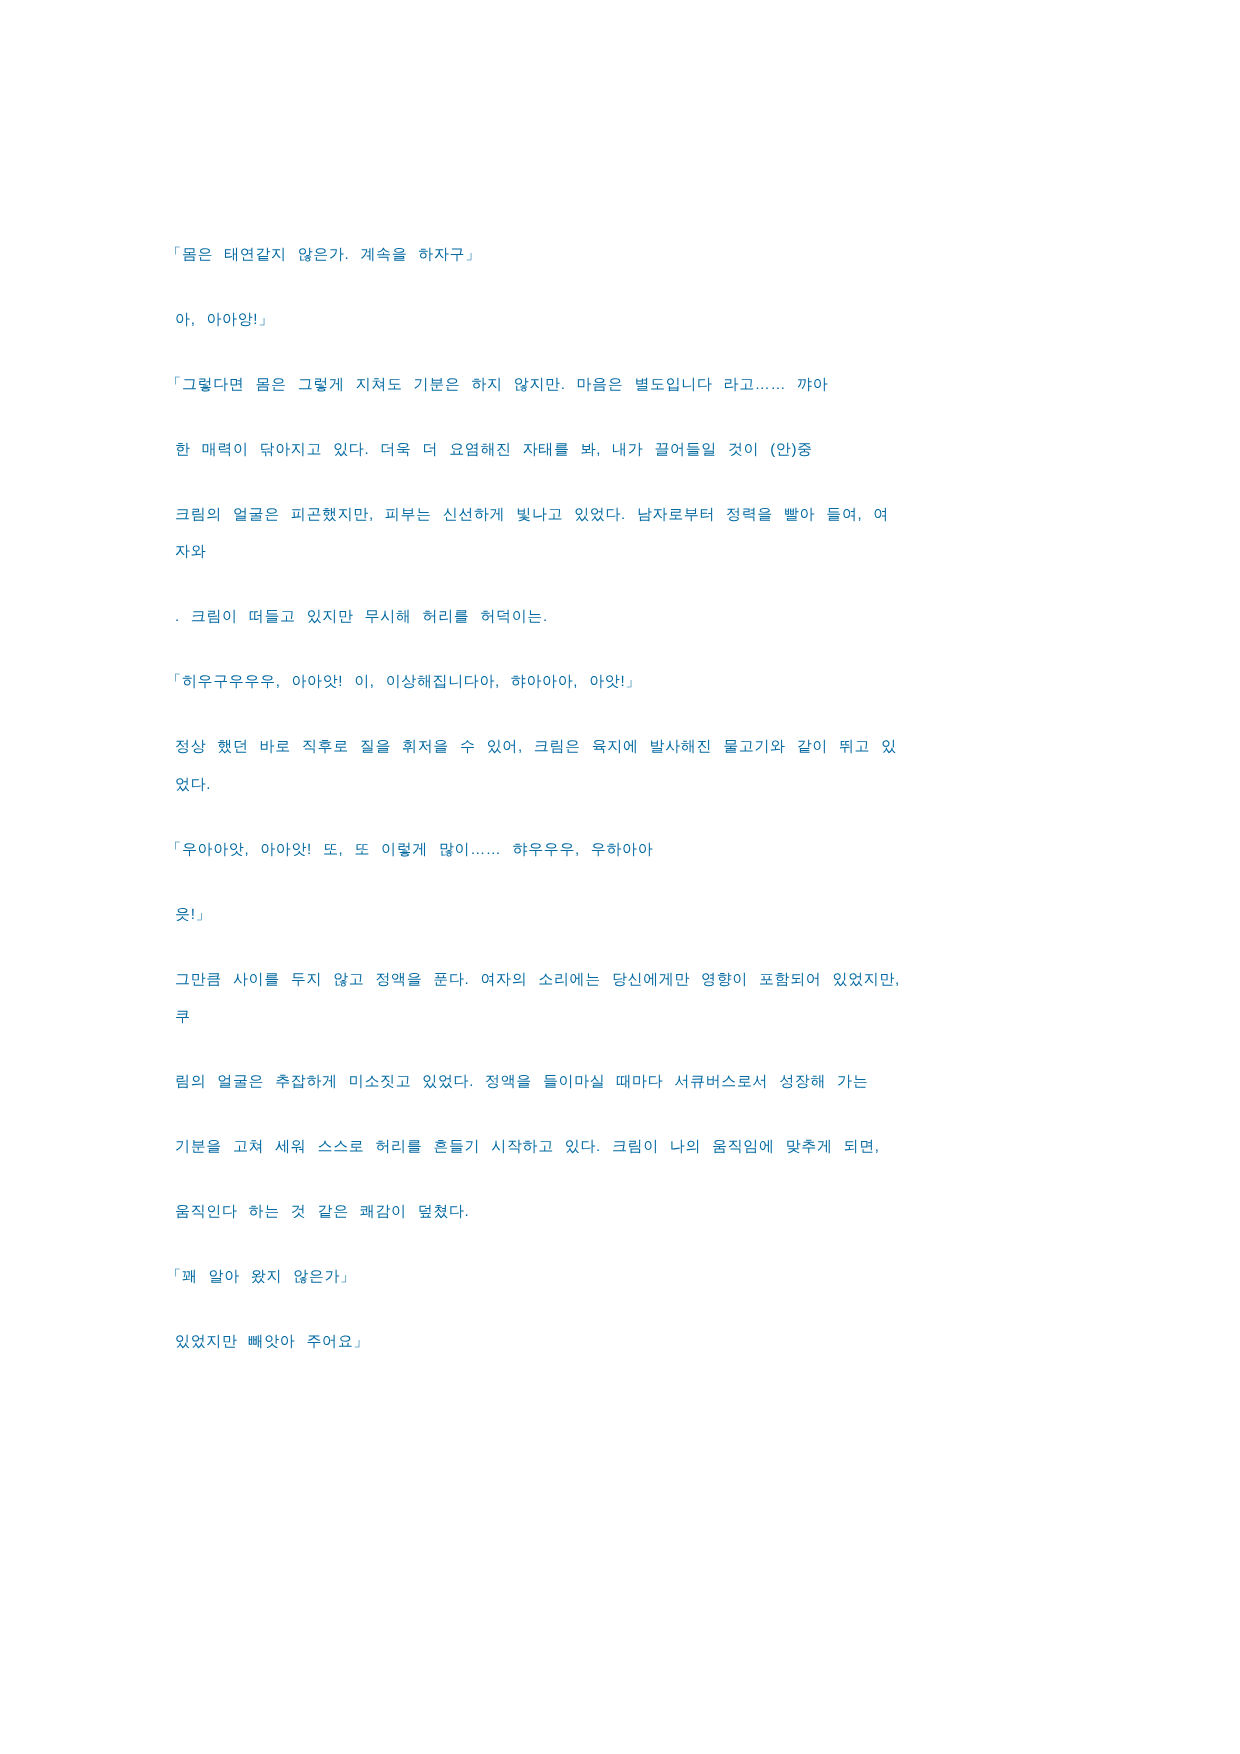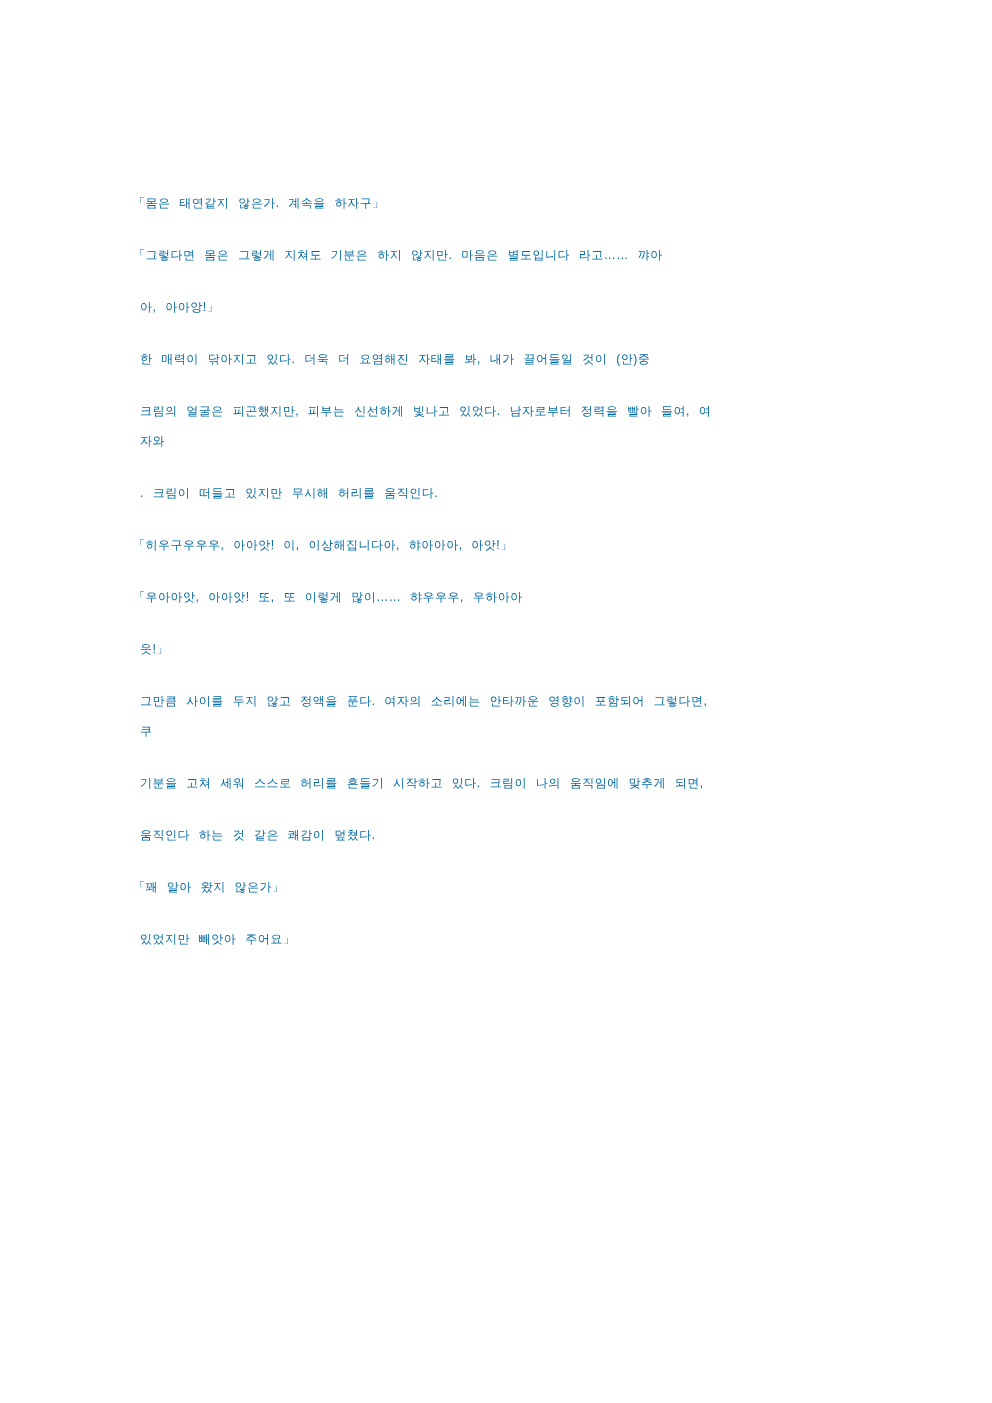--- a/index.html
+++ b/index.html
@@ -38,49 +38,54 @@
 </style>
 </head>
 <body>
 
 <main class="page" style="background: rgb(255, 255, 255);">
   <div id="doc" style="color: rgb(63, 63, 63);">
       <p class="para">
         <span class="line quote-open">「몸은 태연같지 않은가. 계속을 하자구」</span>
       </p>
       <p class="para">
-        <span class="line quote-open">「그렇다면 몸은 그렇게 지쳐도 기분은 하지 않지만. 마음은 별도입니다 라고…… 꺄아</span>
+        <span class="line">아, 아아앙!」</span>
       </p>
       <p class="para">
-        <span class="line">아, 아아앙!」</span>
+        <span class="line quote-open">「그렇다면 몸은 그렇게 지쳐도 기분은 하지 않지만. 마음은 별도입니다 라고…… 꺄아</span>
       </p>
       <p class="para">
         <span class="line">한 매력이 닦아지고 있다. 더욱 더 요염해진 자태를 봐, 내가 끌어들일 것이 (안)중</span>
       </p>
       <p class="para">
         <span class="line">크림의 얼굴은 피곤했지만, 피부는 신선하게 빛나고 있었다. 남자로부터 정력을 빨아 들여, 여</span>
         <span class="line">자와</span>
       </p>
       <p class="para">
-        <span class="line">. 크림이 떠들고 있지만 무시해 허리를 움직인다.</span>
+        <span class="line">. 크림이 떠들고 있지만 무시해 허리를 허덕이는.</span>
       </p>
       <p class="para">
         <span class="line quote-open">「히우구우우우, 아아앗! 이, 이상해집니다아, 햐아아아, 아앗!」</span>
+      </p>
+      <p class="para">
+        <span class="line">정상 했던 바로 직후로 질을 휘저을 수 있어, 크림은 육지에 발사해진 물고기와 같이 뛰고 있</span>
+        <span class="line">었다.</span>
       </p>
       <p class="para">
         <span class="line quote-open">「우아아앗, 아아앗! 또, 또 이렇게 많이…… 햐우우우, 우하아아</span>
       </p>
       <p class="para">
         <span class="line">읏!」</span>
       </p>
       <p class="para">
-        <span class="line">그만큼 사이를 두지 않고 정액을 푼다. 여자의 소리에는 안타까운 영향이 포함되어 그렇다면,</span>
+        <span class="line">그만큼 사이를 두지 않고 정액을 푼다. 여자의 소리에는 당신에게만 영향이 포함되어 있었지만,</span>
         <span class="line">쿠</span>
       </p>
       <p class="para">
+        <span class="line">림의 얼굴은 추잡하게 미소짓고 있었다. 정액을 들이마실 때마다 서큐버스로서 성장해 가는</span>
       </p>
       <p class="para">
         <span class="line">기분을 고쳐 세워 스스로 허리를 흔들기 시작하고 있다. 크림이 나의 움직임에 맞추게 되면,</span>
       </p>
       <p class="para">
         <span class="line">움직인다 하는 것 같은 쾌감이 덮쳤다.</span>
       </p>
       <p class="para">
         <span class="line quote-open">「꽤 알아 왔지 않은가」</span>
       </p>

